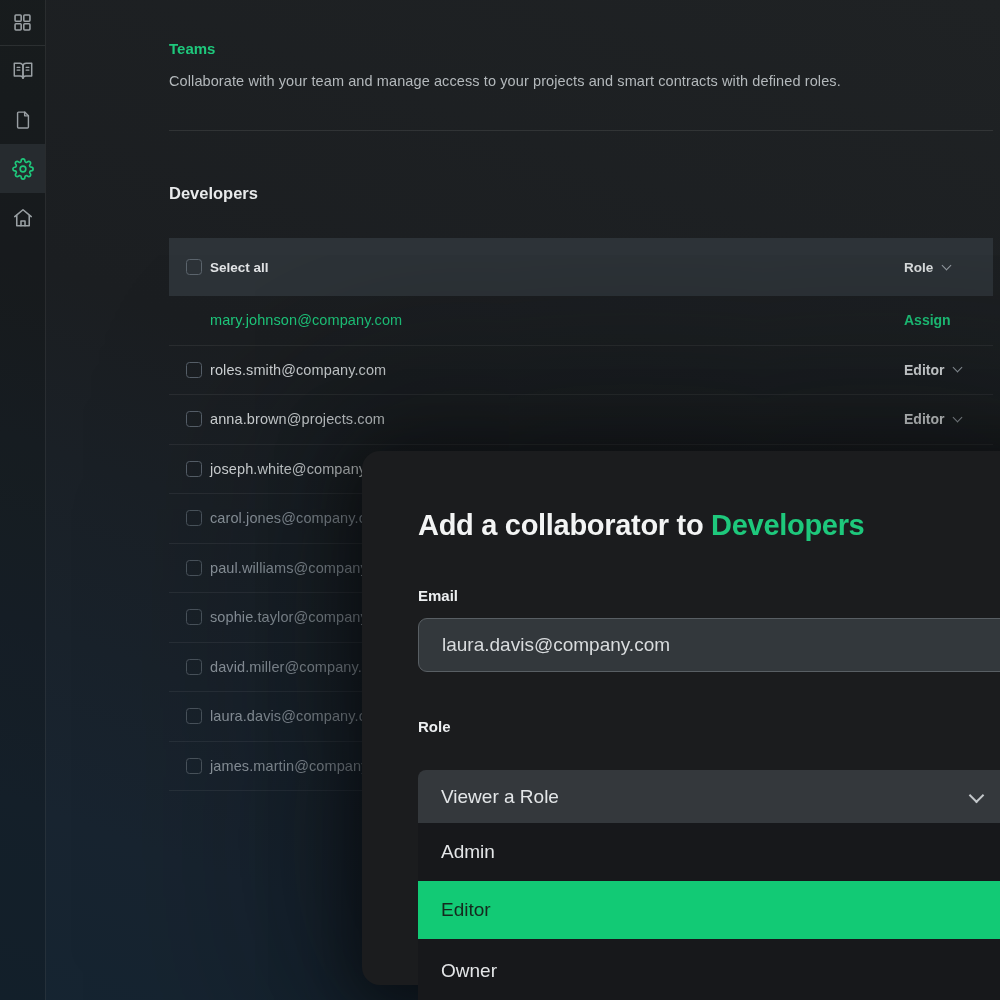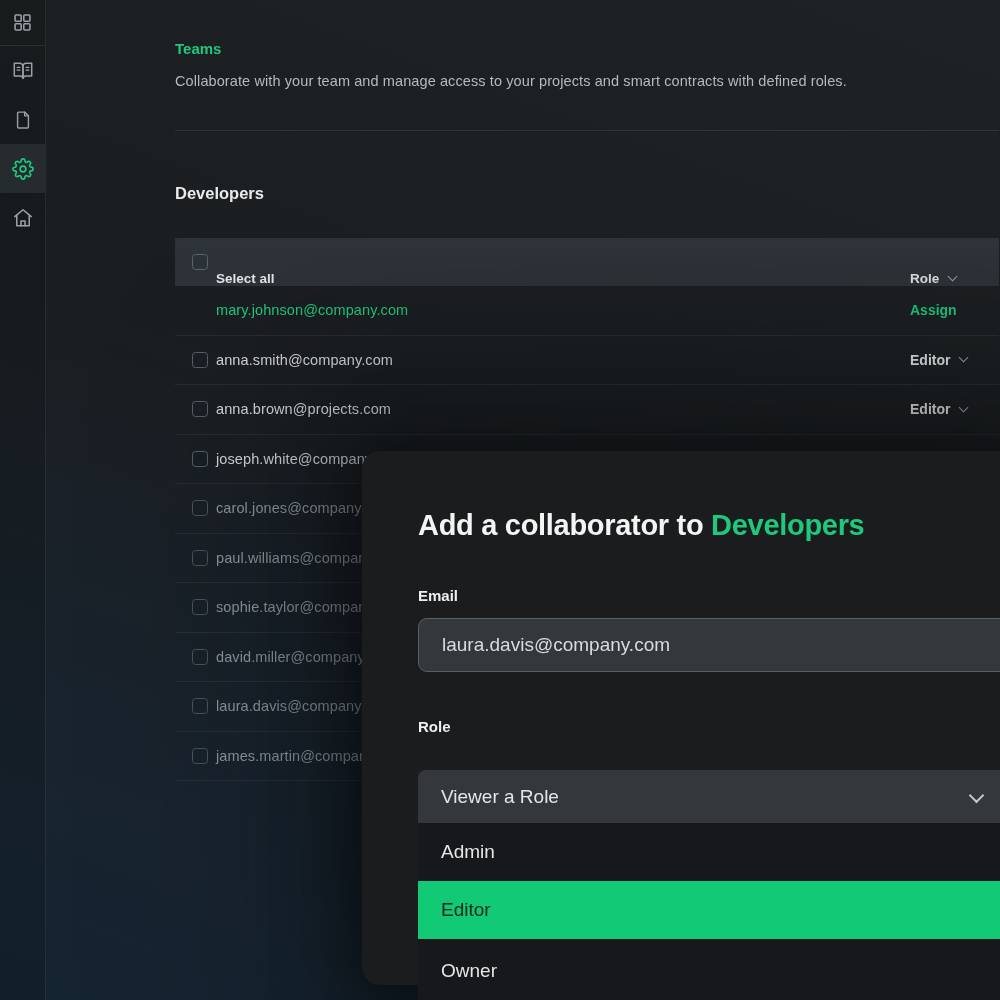--- a/index.html
+++ b/index.html
@@ -12,28 +12,28 @@
   
   .sidebar{position:absolute;left:0;top:0;width:45px;height:1000px;
     border-right:1px solid rgba(255,255,255,0.08);
     background:rgba(8,10,12,0.18);z-index:2;}
   .sb-item{width:45px;height:49px;display:flex;align-items:center;justify-content:center;color:#9aa0a4;cursor:pointer;}
   .sb-item:first-child{height:45px;}
   .sb-item.active{background:#262b2f;color:#1ec87c;}
   .sb-item svg{display:block;}
   .sb-div{height:1px;background:rgba(255,255,255,0.09);margin:0;}
   
-  .main{position:absolute;left:44px;top:0;width:955px;height:1000px;padding-left:131px;box-sizing:border-box;}
+  .main{position:absolute;left:38px;top:0;width:955px;height:1000px;padding-left:131px;box-sizing:border-box;}
   .teams-title{margin:41px 0 0 0;font-size:15px;font-weight:700;color:#1ec87c;line-height:16px;}
   .teams-desc{margin:15px 12px 0 0;font-size:14.5px;color:#b4b9bc;line-height:18px;letter-spacing:.1px;}
   .divider{height:1px;background:rgba(255,255,255,0.09);margin-top:40px;width:824px;}
   .section-title{margin:52px 0 0 0;font-size:16.5px;font-weight:700;color:#e8eaeb;line-height:20px;}
   
   .table{margin-top:35px;width:824px;}
-  .t-head{height:48px;background:#2d3338;position:relative;display:flex;align-items:flex-end;}
+  .t-head{height:58px;background:#2d3338;position:relative;display:flex;align-items:center;}
   .t-row{height:49.5px;position:relative;display:flex;align-items:center;border-bottom:1px solid rgba(255,255,255,0.065);box-sizing:border-box;}
   .cbx{position:absolute;left:17px;top:50%;transform:translateY(-50%);width:14px;height:14px;
     border:1.5px solid #57606a;border-radius:3.5px;background:transparent;cursor:pointer;}
   .t-head .cbx{border-color:#5c656d;}
   .sel-all{margin-left:41px;font-size:13.5px;font-weight:700;color:#e3e5e7;}
   .role-col{position:absolute;left:735px;display:flex;align-items:center;gap:10px;}
   .role-head-label{font-size:13.5px;font-weight:700;color:#dfe2e3;}
   .email{margin-left:41px;font-size:14.5px;font-weight:400;color:#d2d6d8;letter-spacing:.1px;}
   .role-val{font-size:14px;font-weight:700;color:#e2e5e6;}
   .t-row.owner .email,.t-row.owner .role-val{color:#1ec87c;}
@@ -132,21 +132,21 @@
     </div>
     <div class="t-body">
         <div class="t-row owner">
           <span class="email">mary.johnson@company.com</span>
           <span class="role-col">
             <span class="role-val">Assign</span>
           </span>
         </div>
         <div class="t-row">
           <span class="cbx"></span>
-          <span class="email">anna.smith@company.com</span>
+          <span class="email">roles.smith@company.com</span>
           <span class="role-col">
             <span class="role-val">Editor</span>
             <span class="chev"></span>
           </span>
         </div>
         <div class="t-row">
           <span class="cbx"></span>
           <span class="email">anna.brown@projects.com</span>
           <span class="role-col">
             <span class="role-val">Editor</span>

